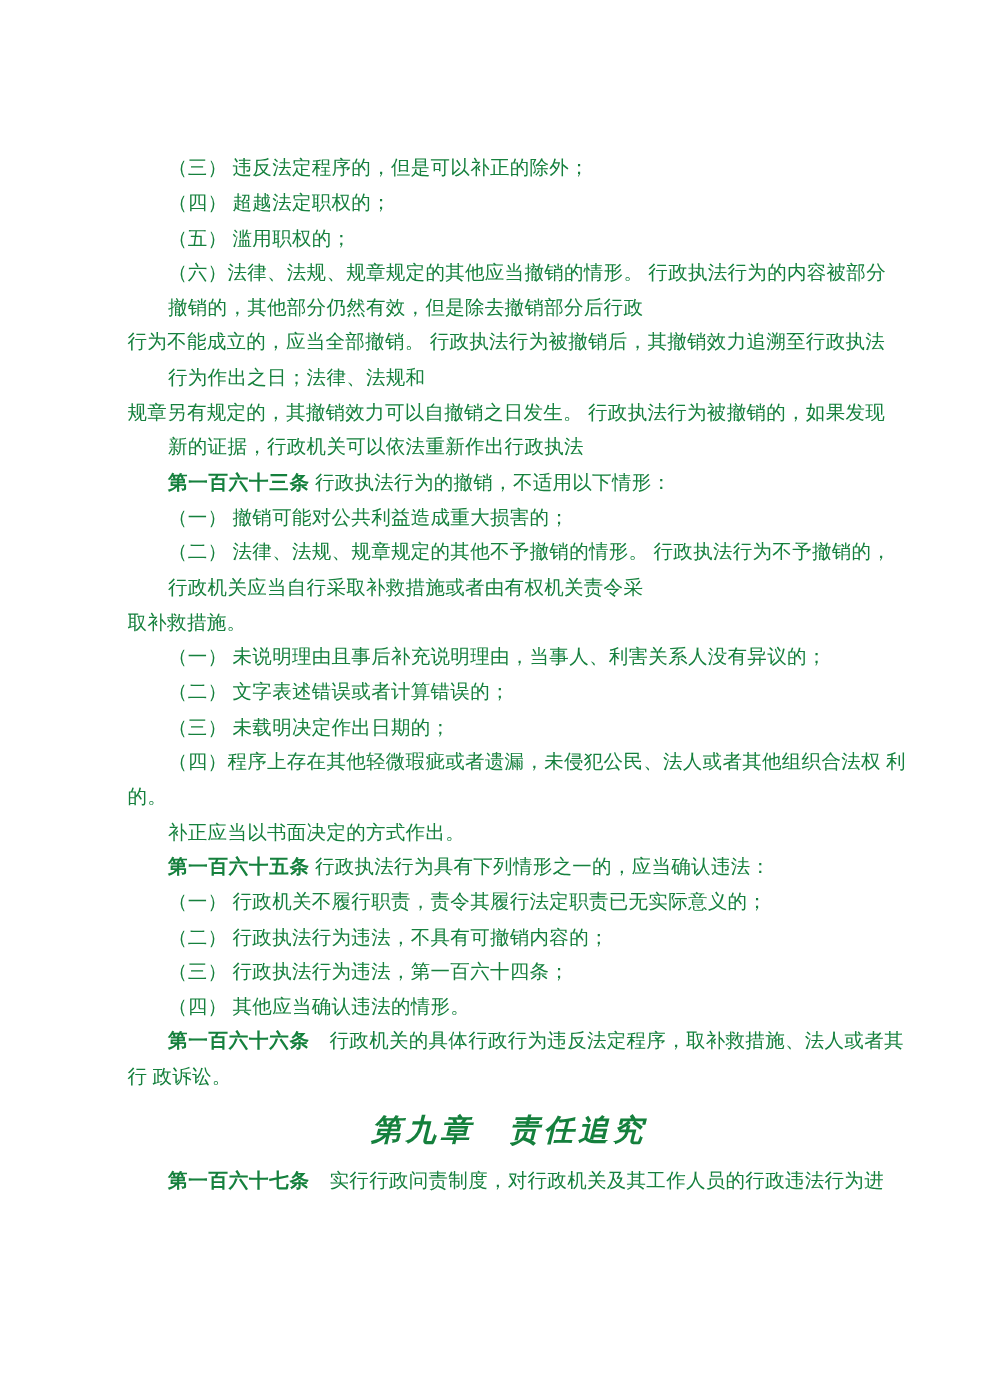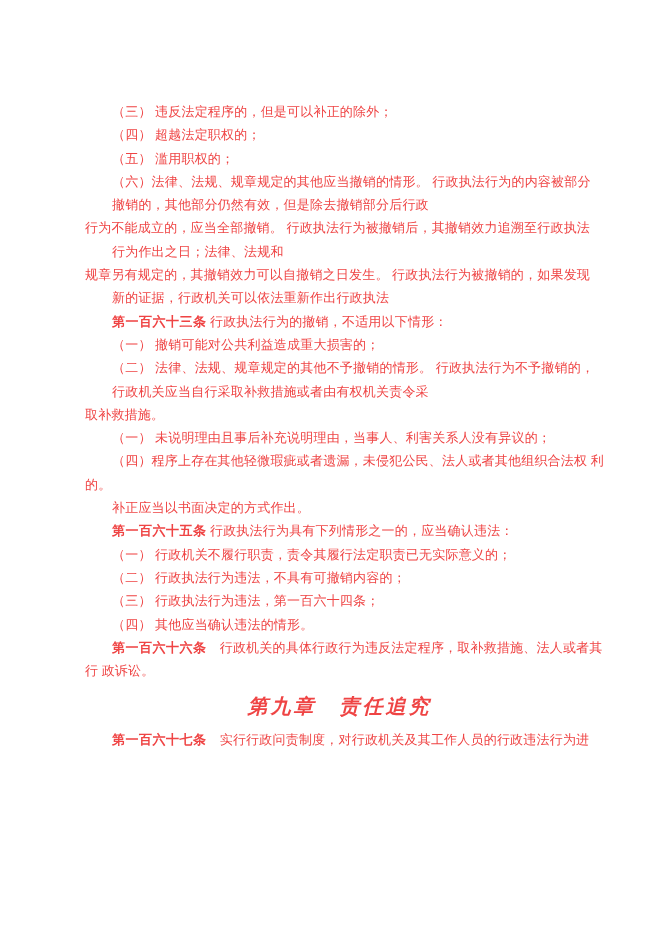--- a/index.html
+++ b/index.html
@@ -43,37 +43,39 @@
     font-weight: 700;
     font-size: 20px;
     letter-spacing: 3px;
     margin: 9px 0 7px 0;
     line-height: 30px;
   }
 </style>
 </head>
 <body>
 
-<div class="page" style="background: rgb(255, 255, 255); color: #ef4444;">
+<div class="page" style="background: rgb(255, 255, 255); color: #15803d;">
   <div class="body-text" id="body1">
       <div class="line indent"><span>（三） 违反法定程序的，但是可以补正的除外；</span></div>
       <div class="line indent"><span>（四） 超越法定职权的；</span></div>
       <div class="line indent"><span>（五） 滥用职权的；</span></div>
       <div class="line indent"><span>（六）法律、法规、规章规定的其他应当撤销的情形。 行政执法行为的内容被部分</span></div>
       <div class="line indent"><span>撤销的，其他部分仍然有效，但是除去撤销部分后行政</span></div>
       <div class="line"><span>行为不能成立的，应当全部撤销。 行政执法行为被撤销后，其撤销效力追溯至行政执法</span></div>
       <div class="line indent"><span>行为作出之日；法律、法规和</span></div>
       <div class="line"><span>规章另有规定的，其撤销效力可以自撤销之日发生。 行政执法行为被撤销的，如果发现</span></div>
       <div class="line indent"><span>新的证据，行政机关可以依法重新作出行政执法</span></div>
       <div class="line indent"><span class="art">第一百六十三条</span><span> 行政执法行为的撤销，不适用以下情形：</span></div>
       <div class="line indent"><span>（一） 撤销可能对公共利益造成重大损害的；</span></div>
       <div class="line indent"><span>（二） 法律、法规、规章规定的其他不予撤销的情形。 行政执法行为不予撤销的，</span></div>
       <div class="line indent"><span>行政机关应当自行采取补救措施或者由有权机关责令采</span></div>
       <div class="line"><span>取补救措施。</span></div>
       <div class="line indent"><span>（一） 未说明理由且事后补充说明理由，当事人、利害关系人没有异议的；</span></div>
+      <div class="line indent"><span>（二） 文字表述错误或者计算错误的；</span></div>
+      <div class="line indent"><span>（三） 未载明决定作出日期的；</span></div>
       <div class="line indent"><span>（四）程序上存在其他轻微瑕疵或者遗漏，未侵犯公民、法人或者其他组织合法权 利</span></div>
       <div class="line"><span>的。</span></div>
       <div class="line indent"><span>补正应当以书面决定的方式作出。</span></div>
       <div class="line indent"><span class="art">第一百六十五条</span><span> 行政执法行为具有下列情形之一的，应当确认违法：</span></div>
       <div class="line indent"><span>（一） 行政机关不履行职责，责令其履行法定职责已无实际意义的；</span></div>
       <div class="line indent"><span>（二） 行政执法行为违法，不具有可撤销内容的；</span></div>
       <div class="line indent"><span>（三） 行政执法行为违法，第一百六十四条；</span></div>
       <div class="line indent"><span>（四） 其他应当确认违法的情形。</span></div>
       <div class="line indent"><span class="art">第一百六十六条</span><span>　行政机关的具体行政行为违反法定程序，取补救措施、法人或者其</span></div>
       <div class="line"><span>行 政诉讼。</span></div>

